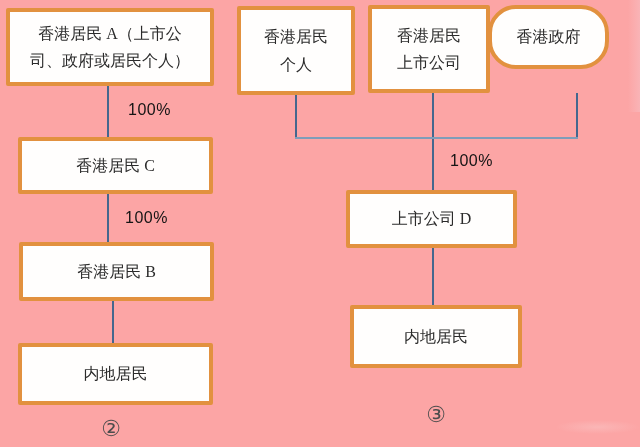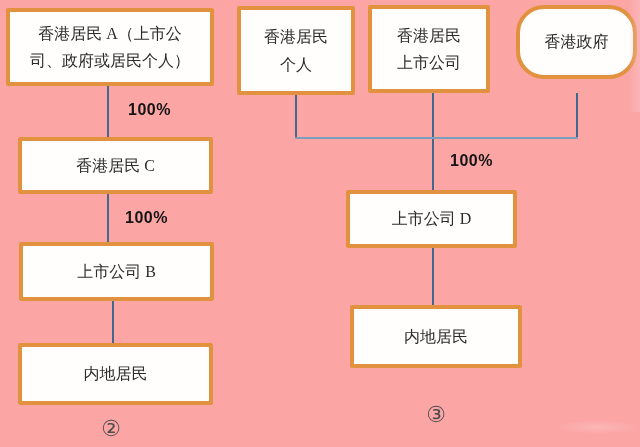--- a/index.html
+++ b/index.html
@@ -30,21 +30,21 @@
     font-size: 16px;
     line-height: 1.7;
     padding: 2px 6px;
   }
   .vline { position: absolute; width: 2px; background: var(--line-v); }
   .hline { position: absolute; height: 2px; background: var(--line-h); }
   .pct {
     position: absolute;
     font-family: "Liberation Sans", "DejaVu Sans", sans-serif;
     font-size: 16px;
-    font-weight: 700;
+    font-weight: 400;
     color: #141414;
     letter-spacing: 0.5px;
   }
   .caption {
     position: absolute;
     width: 36px;
     text-align: center;
     font-size: 22px;
     color: #4d4d4d;
   }
@@ -70,35 +70,35 @@
 司、政府或居民个人）</div>
 
   <div class="vline" style="left:107px; top:86px; height:51px;"></div>
   <div class="pct" style="left:128px; top:101px;">100%</div>
 
   <div class="box" style="left:18px; top:137px; width:195px; height:57px;">香港居民 C</div>
 
   <div class="vline" style="left:107px; top:194px; height:48px;"></div>
   <div class="pct" style="left:125px; top:209px;">100%</div>
 
-  <div class="box" style="left:19px; top:242px; width:195px; height:59px;">上市公司 B</div>
+  <div class="box" style="left:19px; top:242px; width:195px; height:59px;">香港居民 B</div>
 
   <div class="vline" style="left:112px; top:301px; height:42px;"></div>
 
   <div class="box" style="left:18px; top:343px; width:195px; height:62px;">内地居民</div>
 
   <div class="caption" style="left:93px; top:416px;">②</div>
 
   <div class="box" style="left:237px; top:6px; width:118px; height:89px;">香港居民
 个人</div>
 
   <div class="box" style="left:368px; top:5px; width:122px; height:88px;">香港居民
 上市公司</div>
 
-  <div class="box" style="left:516px; top:5px; width:121px; height:74px;border-radius:28px;">香港政府</div>
+  <div class="box" style="left:488px; top:5px; width:121px; height:64px;border-radius:28px;">香港政府</div>
 
   <div class="vline" style="left:295px; top:95px; height:44px;"></div>
   <div class="vline" style="left:432px; top:93px; height:97px;"></div>
   <div class="vline" style="left:576px; top:93px; height:46px;"></div>
   <div class="hline" style="left:295px; top:137px; width:283px;"></div>
 
   <div class="pct" style="left:450px; top:152px;">100%</div>
 
   <div class="box" style="left:346px; top:190px; width:171px; height:58px;">上市公司 D</div>
 

